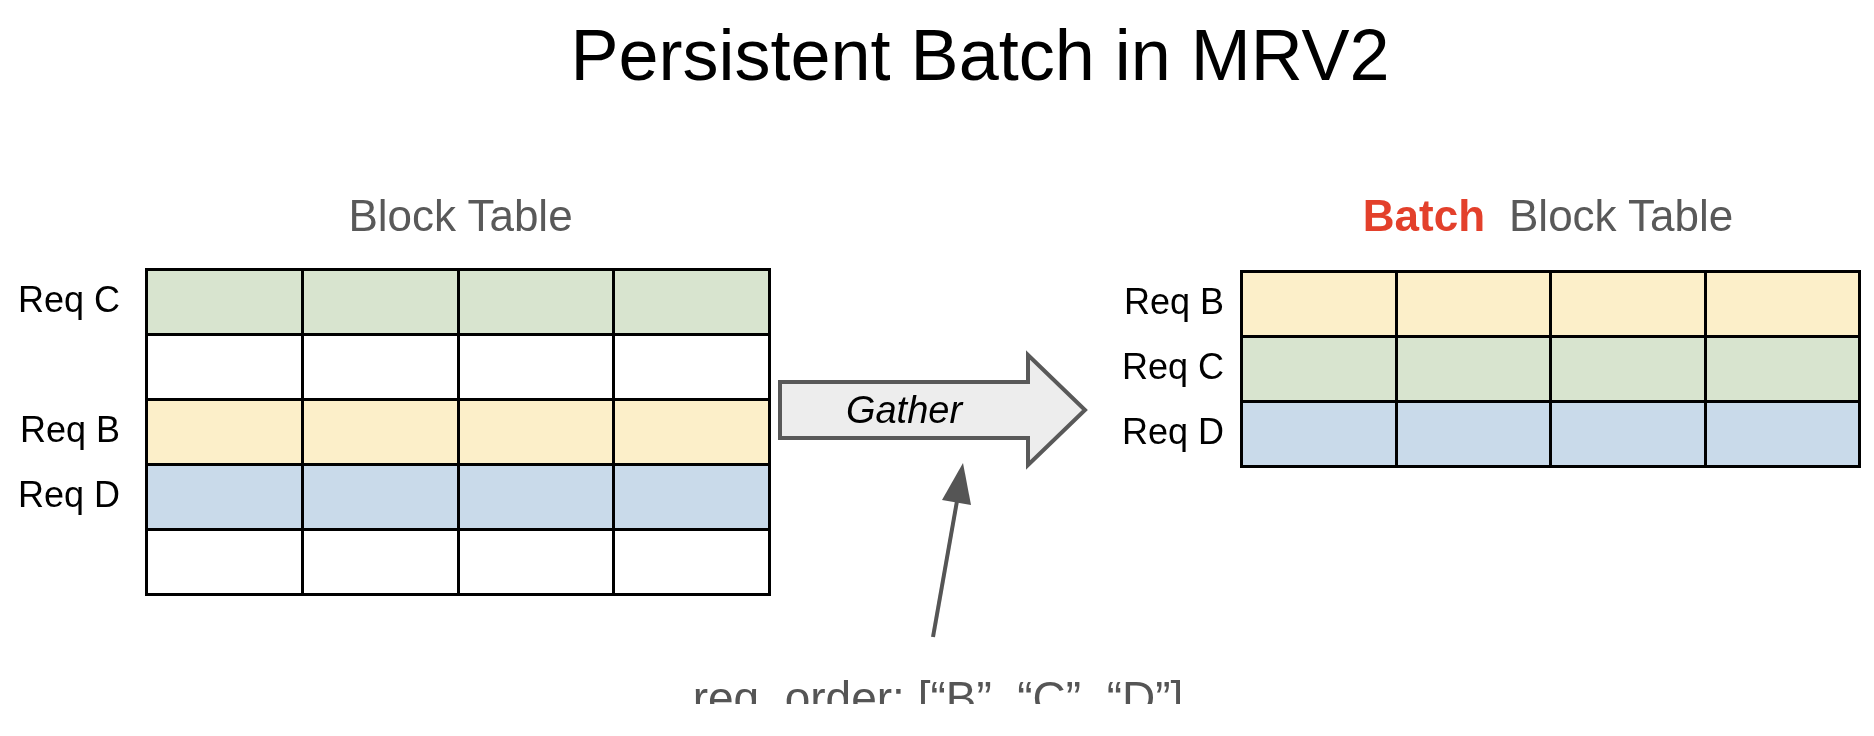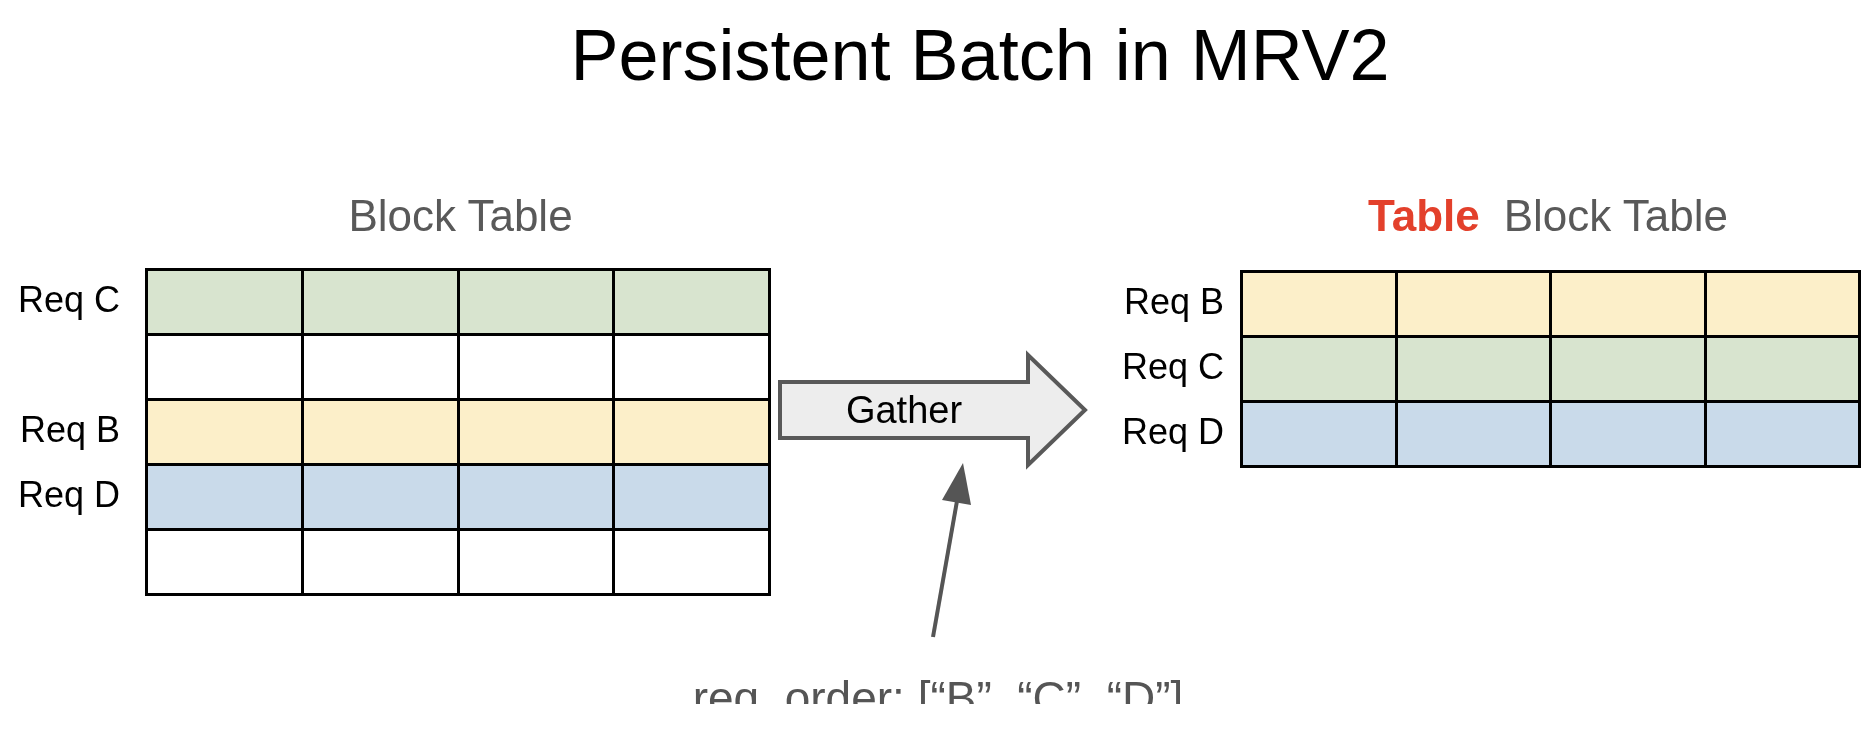--- a/index.html
+++ b/index.html
@@ -33,41 +33,41 @@
   }
   .block-table .cell {
     border-right:3px solid #000; border-bottom:3px solid #000;
     box-sizing:border-box; height:65px;
   }
   #left-table  { left:145px;  top:268px; width:623px; }
   #right-table { left:1240px; top:270px; width:618px; }
   .overlay { position:absolute; left:0; top:0; width:1874px; height:736px; pointer-events:none; }
   .gather-label {
     position:absolute; left:780px; top:382px; width:248px; height:56px;
-    line-height:56px; text-align:center; font-size:38px; color:#000000;
+    line-height:56px; text-align:center; font-size:38px; color:#000000;font-style:italic;
   }
   .annotation {
     position:absolute; left:538px; top:669px; width:800px;
     text-align:center; font-size:46px; line-height:58px; color:#555555;
     white-space:nowrap;
   }
 </style>
 </head>
 <body>
 
 <div class="canvas">
 
   <div class="title">Persistent Batch in MRV2</div>
 
   <div class="table-heading left">
     <span class="heading-plain" style="color: rgb(89, 89, 89);">Block Table</span>
   </div>
 
   <div class="table-heading right">
-    <span class="heading-accent" style="color: rgb(227, 64, 43);">Table</span>
+    <span class="heading-accent" style="color: rgb(227, 64, 43);">Batch</span>
     <span class="heading-plain" style="color: rgb(89, 89, 89);">Block Table</span>
   </div>
 
   <div class="row-label left-label" style="top:276px">Req C</div>
   <div class="row-label left-label" style="top:406px">Req B</div>
   <div class="row-label left-label" style="top:471px">Req D</div>
 
   <div class="row-label right-label" style="top:278px">Req B</div>
   <div class="row-label right-label" style="top:343px">Req C</div>
   <div class="row-label right-label" style="top:408px">Req D</div>

